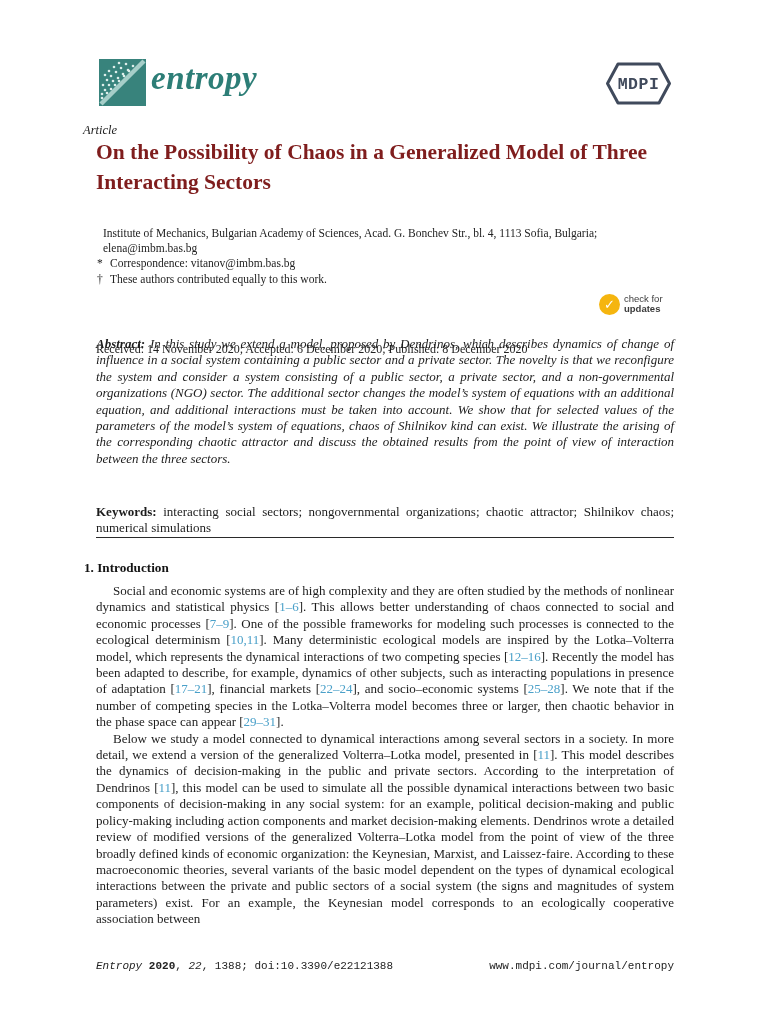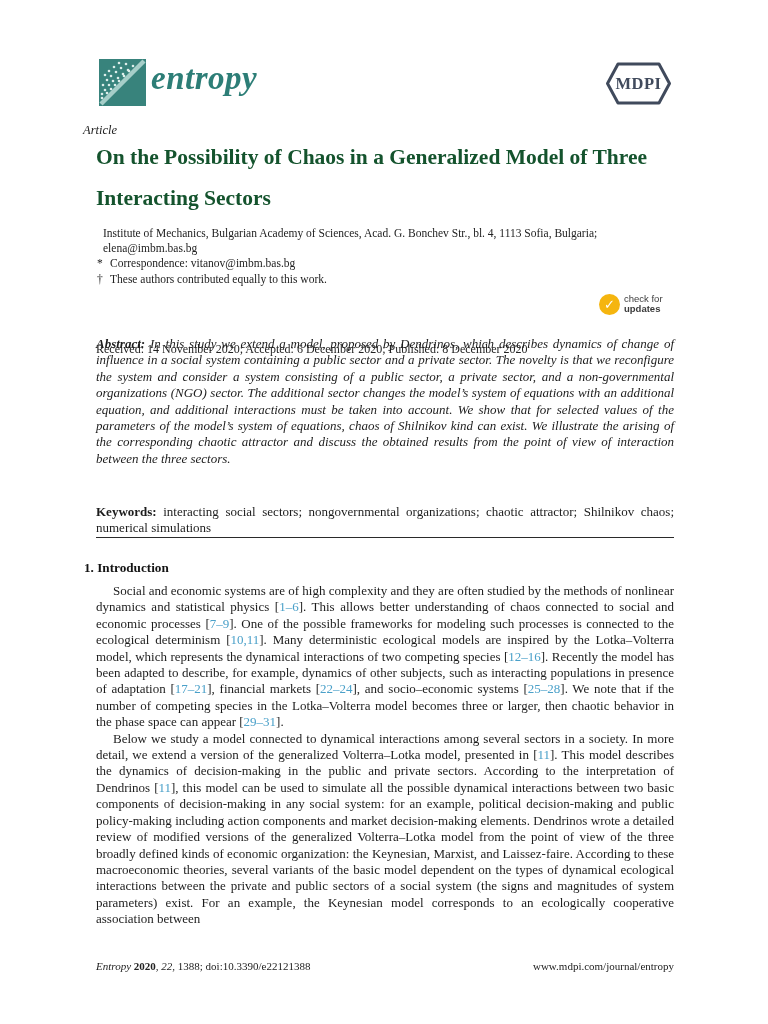--- a/index.html
+++ b/index.html
@@ -15,26 +15,26 @@
   .logo-box { left:99px; top:59px; width:47px; height:47px; }
   .wordmark {
     left:151px; top:60px; font-size:33px; font-style:italic; font-weight:bold;
     color:#2d7e77; letter-spacing:0.5px; font-family:"Liberation Serif", serif;
   }
   .mdpi-logo { left:605px; top:62px; width:67px; height:43px; }
   .mdpi-logo svg { position:absolute; left:0; top:0; width:100%; height:100%; }
   .mdpi-text {
     position:absolute; left:0; top:0; width:100%; height:100%;
     display:flex; align-items:center; justify-content:center;
-    font-family:Liberation Serif, serif; font-weight:bold;
+    font-family:Liberation Mono, monospace; font-weight:bold;
     font-size:16.5px; letter-spacing:0.5px; color:#404a5c; padding-top:1px;
   }
 
   .article-label { left:83px; top:123px; font-size:12.5px; font-style:italic; color:#222; }
-  .title { left:96px; top:137px; width:565px; font-size:21.5px; font-weight:bold; line-height:41px; color:#14532d; }
+  .title { left:96px; top:137px; width:565px; font-size:21.5px; font-weight:bold; line-height:30px; color:#7f1d1d; }
 
   .authors { left:96px; top:201px; font-size:13.5px; font-weight:bold; color:#141414; }
   .sup { font-size:9px; vertical-align:super; font-weight:bold; }
   .orcid {
     display:inline-flex; width:10px; height:10px; border-radius:50%;
     background:#a6ce39; color:#fff; font-family:"Liberation Sans", sans-serif;
     font-size:5.5px; font-weight:bold; align-items:center; justify-content:center;
     vertical-align:super; margin-left:1px;
   }
 
@@ -59,21 +59,21 @@
   .blabel { font-weight:bold; }
 
   .rule { left:96px; top:537px; width:578px; border-top:1.3px solid #2a2a2a; }
 
   .section-heading { left:84px; top:560px; font-size:13.2px; font-weight:bold; color:#141414; }
 
   .bodytext { left:96px; top:583px; width:578px; font-size:13px; line-height:16.4px; text-align:justify; }
   .bodytext p { text-indent:17px; }
   .cite { color:#4aa0c9; cursor:pointer; }
 
-  .footer { left:96px; top:960px; width:578px; display:flex; justify-content:space-between; font-size:11px; color:#222; }
+  .footer { left:96px; top:960px; width:578px; display:flex; justify-content:space-between; font-size:11px; color:#222;font-family:Liberation Mono, monospace; }
   .i { font-style:italic; }
   .b { font-weight:bold; }
 </style>
 </head>
 <body>
 
 <div class="page">
 
   <div class="abs logo-box">
     <svg viewBox="0 0 47 47" width="47" height="47">

